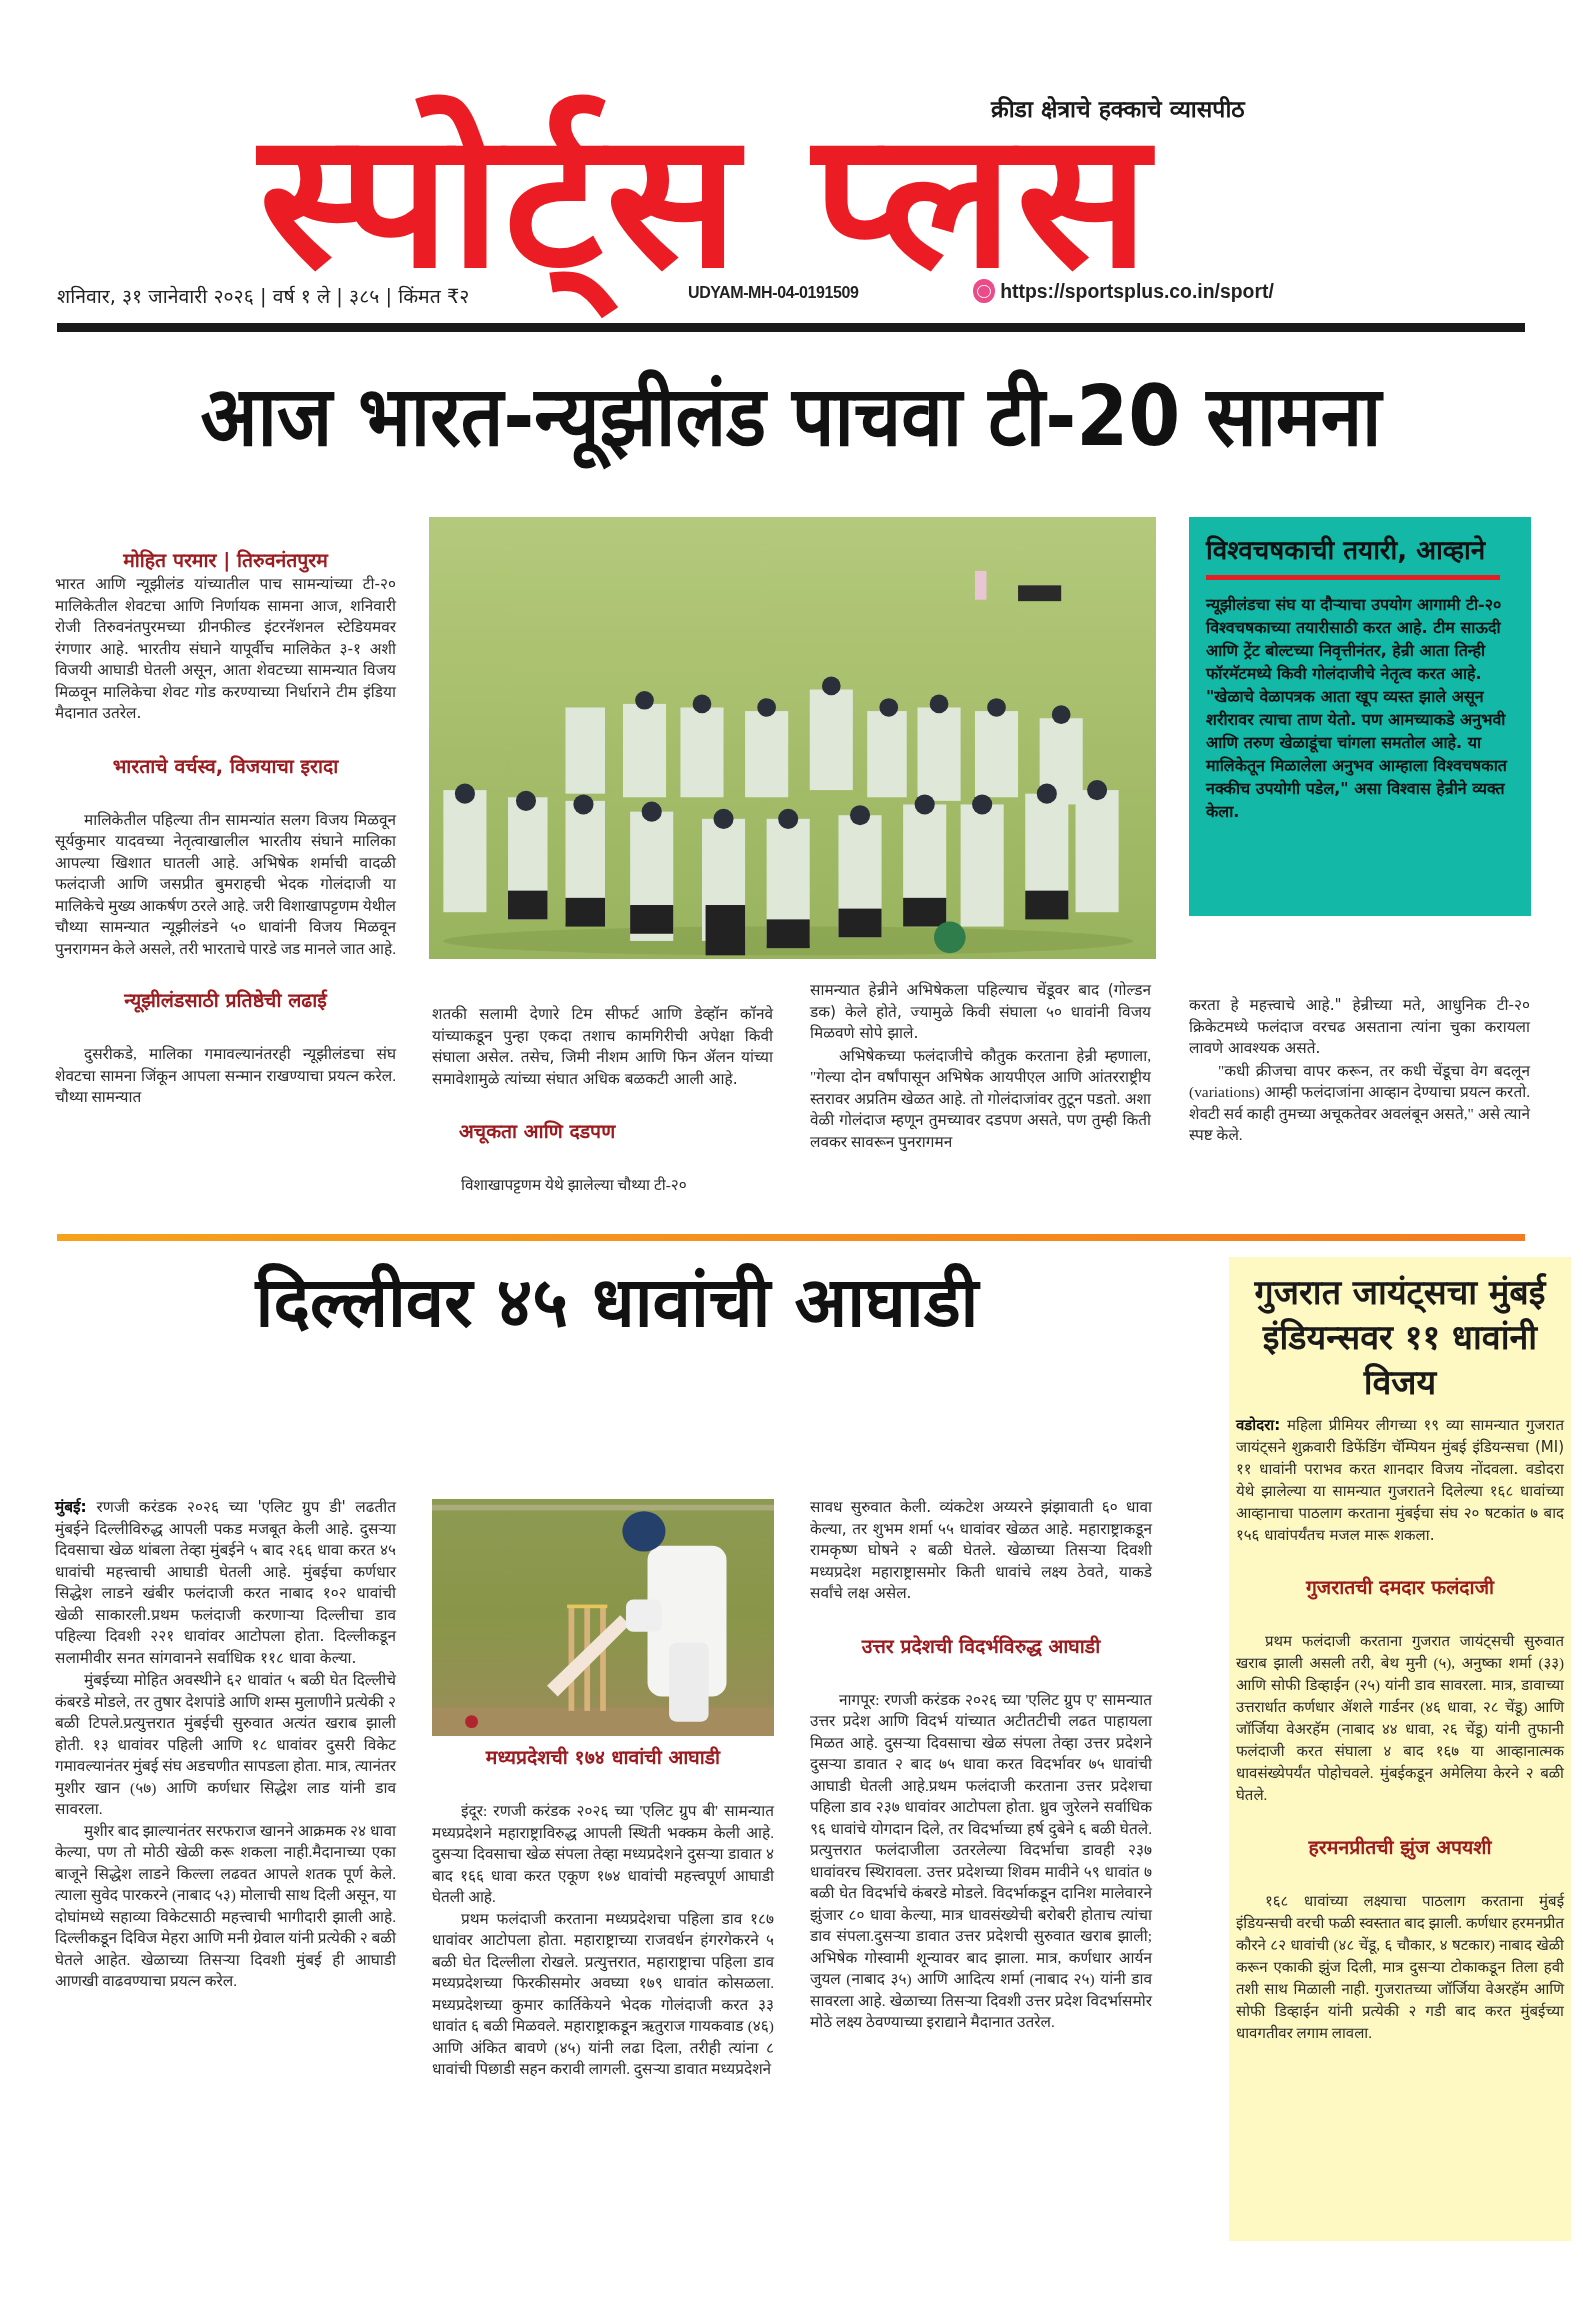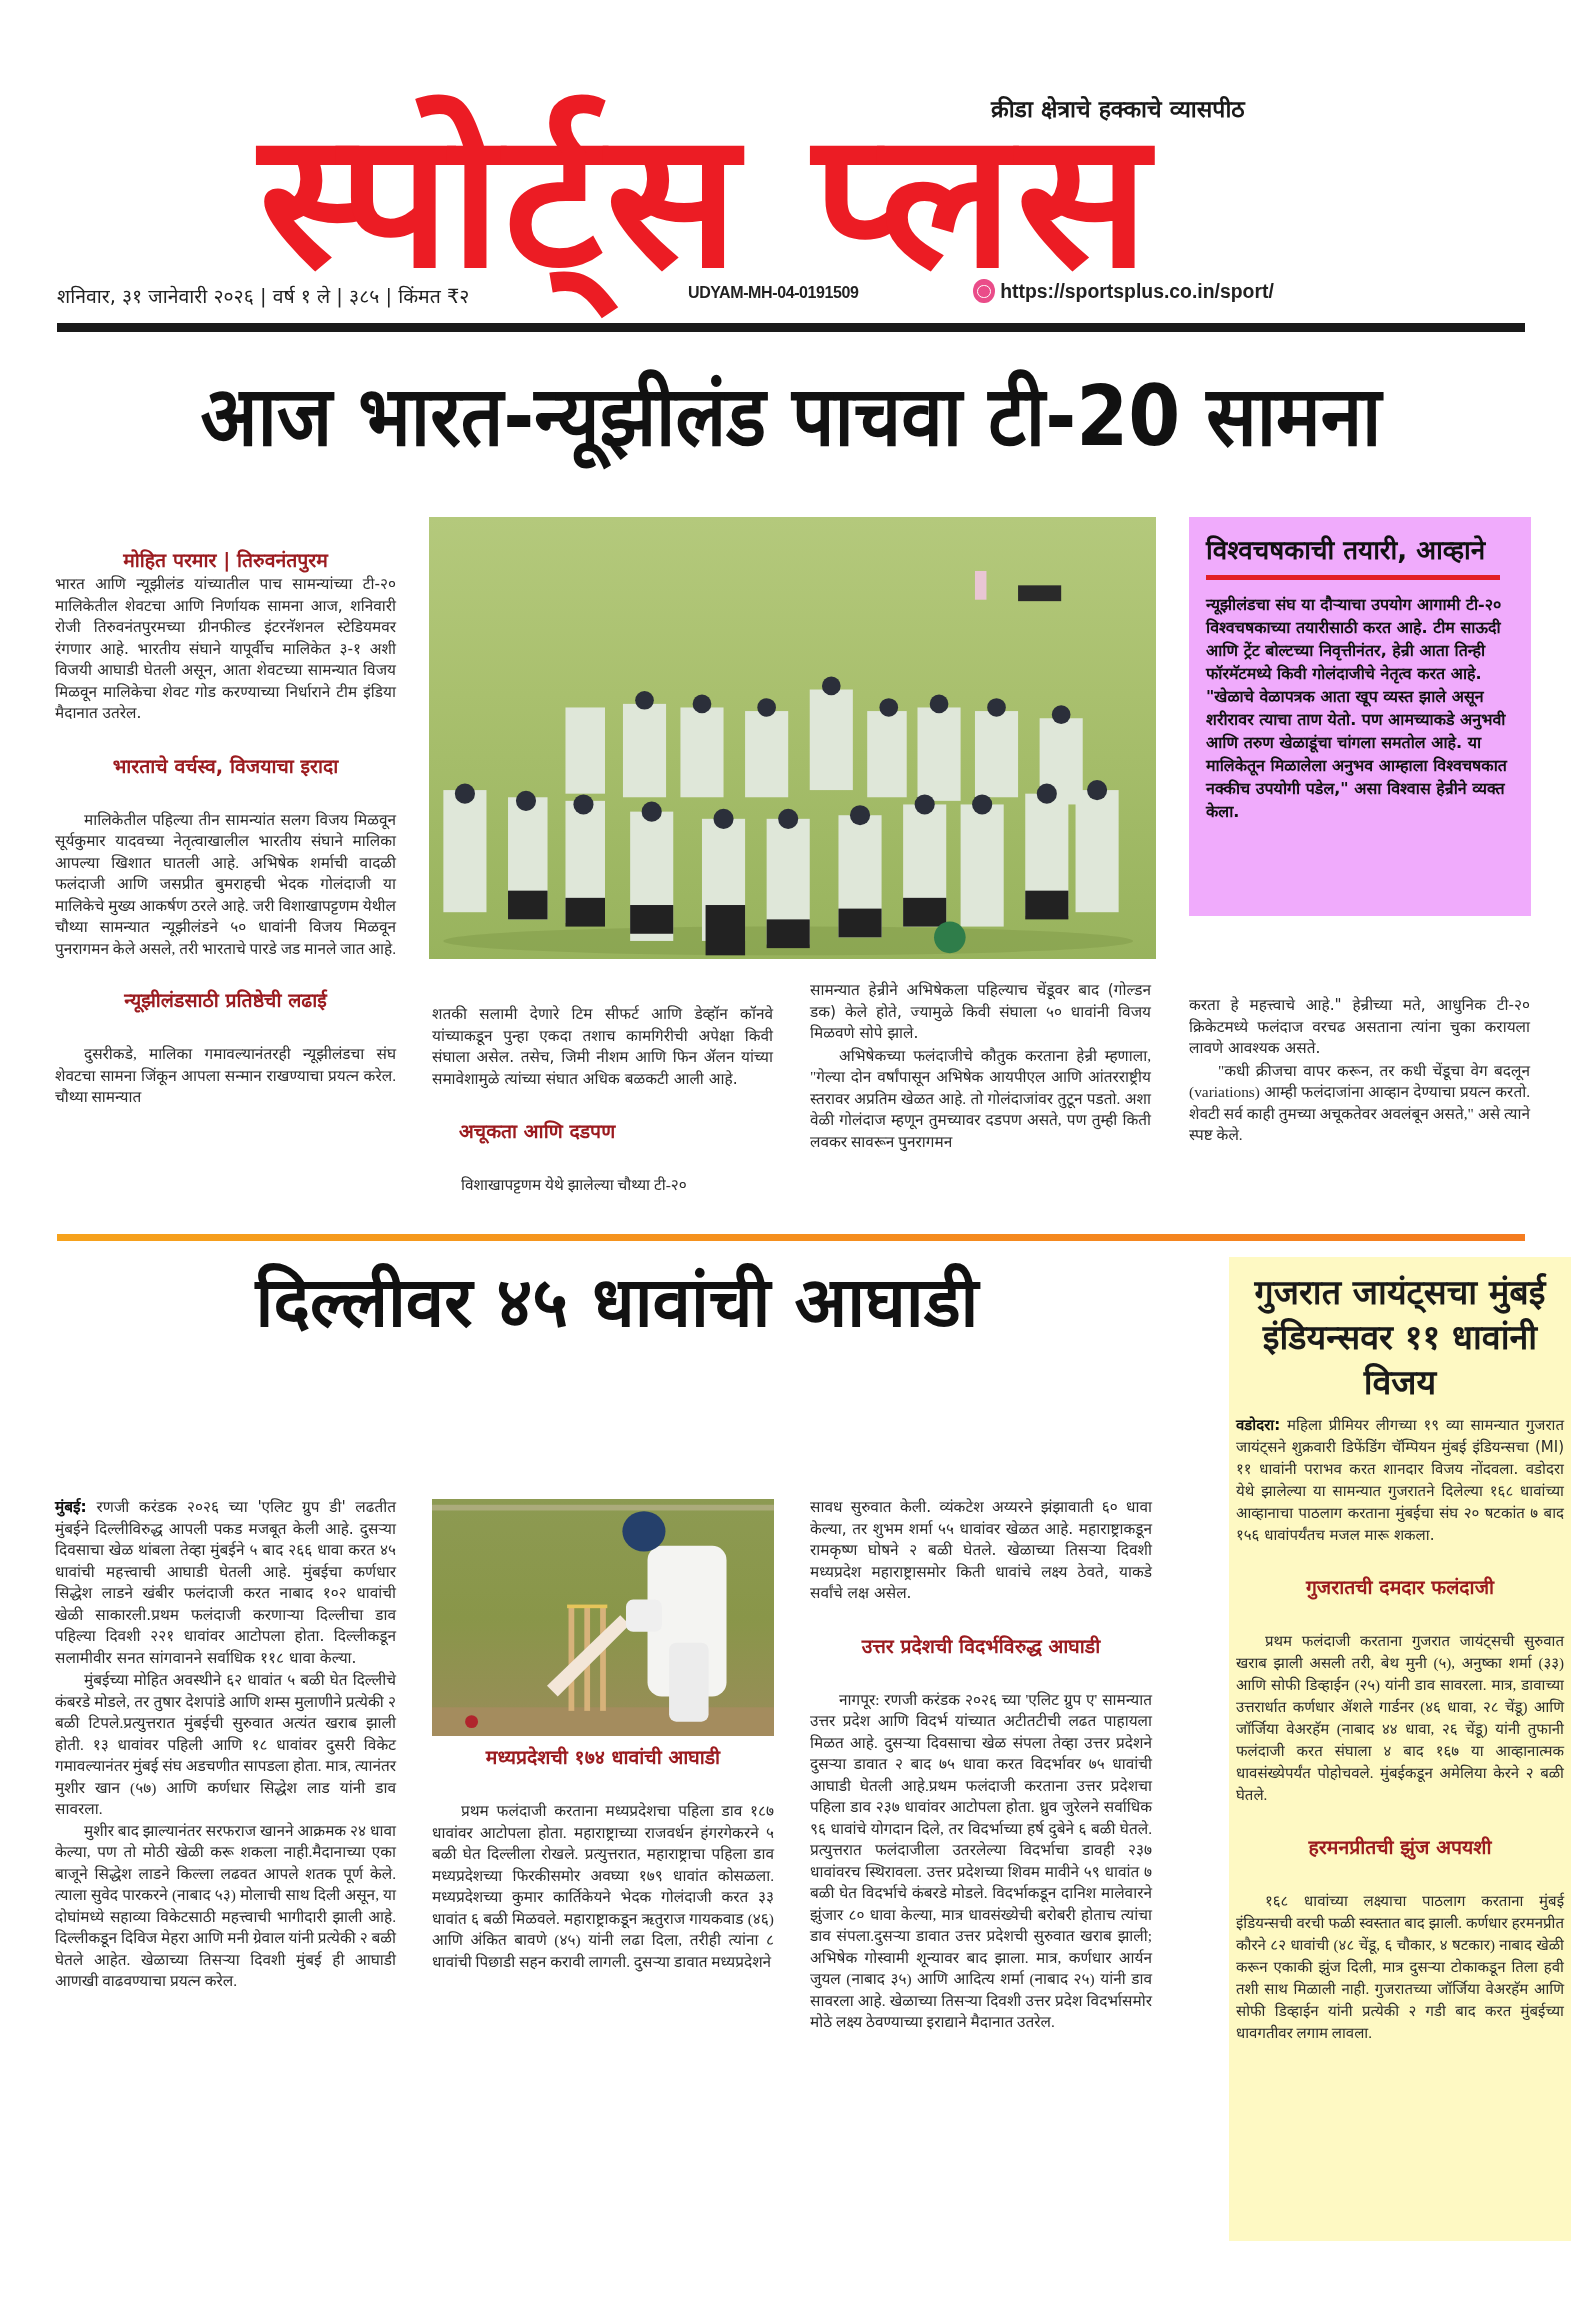--- a/index.html
+++ b/index.html
@@ -29,21 +29,21 @@
   .col1 { left: 55px; top: 510px; width: 341px; }
   .byline { font-size: 19.4px; font-weight: bold; color: #9b1b1f; text-align: center; margin-bottom: 1.4px; margin-top: 36px; }
 
   
   .photo1 { left: 429px; top: 517px; width: 727px; height: 442px; overflow: hidden; background: linear-gradient(180deg, #b4c97c 0%, #a9c06e 40%, #98b35d 100%); }
 
   .col2 { left: 432px; top: 980px; width: 341px; margin-top: 24px; }
   .col3 { left: 810px; top: 980px; width: 341px; }
   .col4 { left: 1189px; top: 995px; width: 341px; }
 
-  .bluebox { left: 1189px; top: 517px; width: 342px; height: 399px; background: #f0abfc; padding: 14.4px 17px; }
+  .bluebox { left: 1189px; top: 517px; width: 342px; height: 399px; background: #14b8a6; padding: 14.4px 17px; }
   .bluebox-title { font-size: 26px; font-weight: bold; color: #111; white-space: nowrap; }
   .bluebox-rule { height: 5px; background: #e31e25; margin: 7.2px 0 13px 0; width: 294px; }
   .bluebox-text { font-size: 16px; font-weight: bold; line-height: 23px; color: #111; }
 
   .orange-rule { left: 57px; top: 1234px; width: 1468px; height: 6.5px; background: linear-gradient(90deg, #f6a21c 0%, #f47c20 100%); }
 
   .headline2 { left: 57px; top: 1253px; width: 1120px; text-align: center; font-size: 69px; line-height: 98px; font-weight: bold; color: #111; }
 
   .col1b { left: 55px; top: 1497px; width: 341px; }
   .photo2 { left: 432px; top: 1499px; width: 342px; height: 237px; overflow: hidden; background: linear-gradient(180deg, #8d9a52 0%, #899649 50%, #9a8c5a 100%); }
@@ -214,20 +214,21 @@
     <rect x="270" y="140" width="50" height="45" rx="10" fill="#efefef"></rect>
     <rect x="330" y="200" width="55" height="110" rx="10" fill="#ececec"></rect>
     <circle cx="55" cy="310" r="9" fill="#b0252d"></circle>
   </svg>
 </div>
 
 <div class="abs col2b">
   <div class="subhead">मध्यप्रदेशची १७४ धावांची आघाडी</div>
   <div class="spacer-md"></div>
   <div class="bodytxt">
+    <p class="ind">इंदूर: रणजी करंडक २०२६ च्या 'एलिट ग्रुप बी' सामन्यात मध्यप्रदेशने महाराष्ट्राविरुद्ध आपली स्थिती भक्कम केली आहे. दुसऱ्या दिवसाचा खेळ संपला तेव्हा मध्यप्रदेशने दुसऱ्या डावात ४ बाद १६६ धावा करत एकूण १७४ धावांची महत्त्वपूर्ण आघाडी घेतली आहे.</p>
     <p class="ind">प्रथम फलंदाजी करताना मध्यप्रदेशचा पहिला डाव १८७ धावांवर आटोपला होता. महाराष्ट्राच्या राजवर्धन हंगरगेकरने ५ बळी घेत दिल्लीला रोखले. प्रत्युत्तरात, महाराष्ट्राचा पहिला डाव मध्यप्रदेशच्या फिरकीसमोर अवघ्या १७९ धावांत कोसळला. मध्यप्रदेशच्या कुमार कार्तिकेयने भेदक गोलंदाजी करत ३३ धावांत ६ बळी मिळवले. महाराष्ट्राकडून ऋतुराज गायकवाड (४६) आणि अंकित बावणे (४५) यांनी लढा दिला, तरीही त्यांना ८ धावांची पिछाडी सहन करावी लागली. दुसऱ्या डावात मध्यप्रदेशने</p>
   </div>
 </div>
 
 <div class="abs col3b">
   <div class="bodytxt">
       <p>सावध सुरुवात केली. व्यंकटेश अय्यरने झंझावाती ६० धावा केल्या, तर शुभम शर्मा ५५ धावांवर खेळत आहे. महाराष्ट्राकडून रामकृष्ण घोषने २ बळी घेतले. खेळाच्या तिसऱ्या दिवशी मध्यप्रदेश महाराष्ट्रासमोर किती धावांचे लक्ष्य ठेवते, याकडे सर्वांचे लक्ष असेल.</p>
     </div>
   <div class="spacer-md"></div>
   <div class="subhead">उत्तर प्रदेशची  विदर्भविरुद्ध आघाडी</div>

